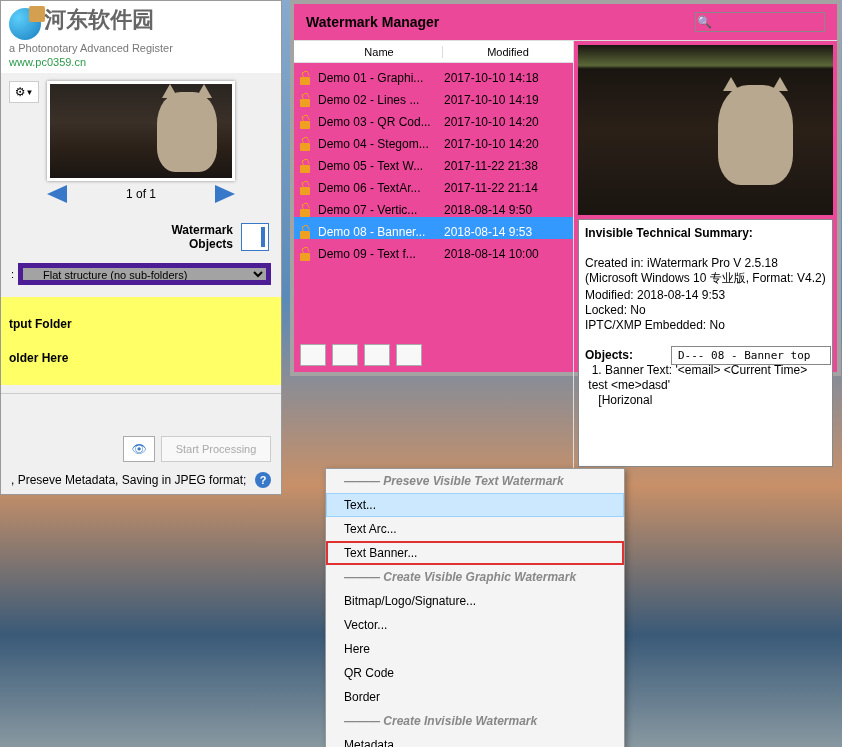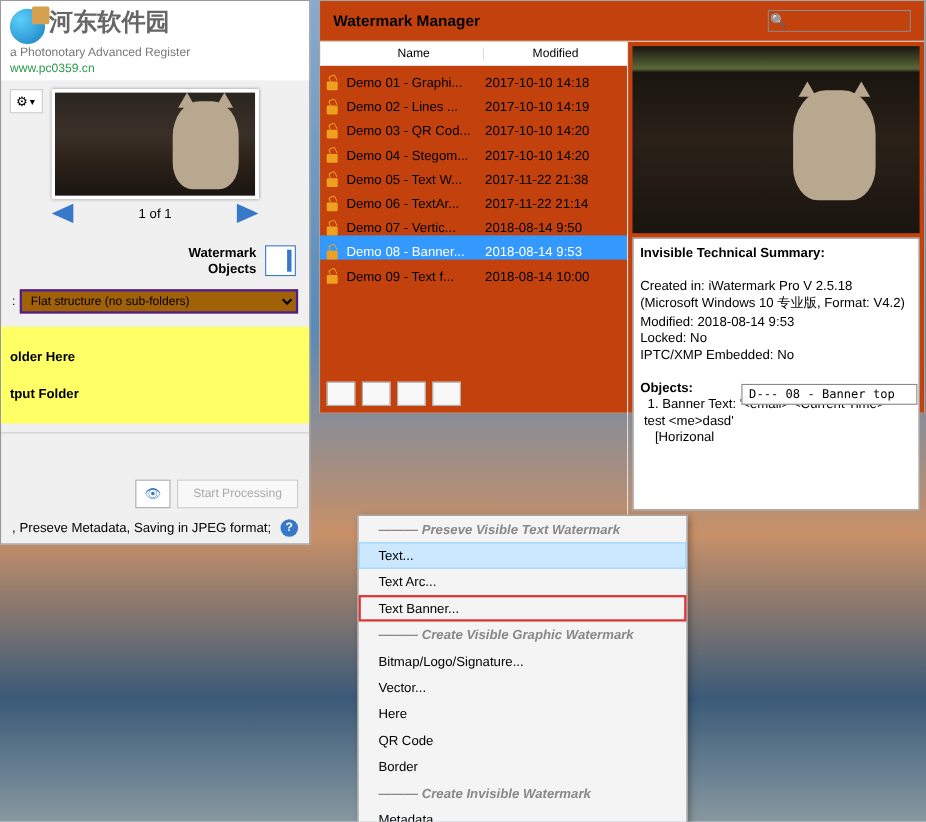--- a/index.html
+++ b/index.html
@@ -22,35 +22,35 @@
     .cat-shape:after { content: ''; position: absolute; top: -8px; right: 5px; border-left: 8px solid transparent; border-right: 8px solid transparent; border-bottom: 14px solid #b8a890; }
     .thumb-nav { display: flex; align-items: center; justify-content: space-between; margin-top: 4px; }
     .nav-arrow { width: 20px; height: 18px; background: #3878c8; clip-path: polygon(100% 0%, 100% 100%, 0% 50%); cursor: pointer; }
     .nav-arrow.right { clip-path: polygon(0% 0%, 100% 50%, 0% 100%); }
     
     .wm-manager-line { display: flex; align-items: center; justify-content: flex-end; gap: 8px; padding: 6px 12px; margin-top: 6px; }
     .wm-icon { width: 28px; height: 28px; background: #fff; border: 1px solid #3878c8; position: relative; }
     .wm-icon:after { content: ''; position: absolute; right: 3px; top: 3px; bottom: 3px; width: 4px; background: #3878c8; }
     
     .dropdown-row { padding: 6px 10px; display: flex; gap: 4px; align-items: center; }
-    select { flex: 1; height: 22px; background: #a16207; border: 2px solid #4c1d95; padding: 0 4px; font-size: 11px; }
+    select { flex: 1; height: 22px; background: #a3a3a3; border: 5px solid #4c1d95; padding: 0 16px; font-size: 11px; }
     
     .yellow-box { margin: 6px 0; background: #ffff66; padding: 10px 8px; height: 88px; display: flex; flex-direction: column; justify-content: space-around; }
     .yellow-box div { font-size: 12px; font-weight: 600; }
     
     .divider { height: 1px; background: #ccc; margin: 8px 0; }
     
     .process-row { display: flex; align-items: center; justify-content: flex-end; gap: 6px; padding: 4px 10px; }
     .eye-btn { width: 32px; height: 26px; border: 1px solid #aaa; background: #fff; display: flex; align-items: center; justify-content: center; color: #3878c8; font-size: 16px; }
     .start-btn { width: 110px; height: 26px; border: 1px solid #ccc; background: #f8f8f8; color: #aaa; font-size: 11px; }
     
     .status-row { padding: 6px 10px; font-size: 10.5px; display: flex; justify-content: space-between; align-items: center; }
     .help-icon { width: 16px; height: 16px; border-radius: 50%; background: #3878c8; color: #fff; display: flex; align-items: center; justify-content: center; font-size: 11px; font-weight: bold; }
     
-    .right-panel { position: absolute; left: 290px; top: 0; width: 551px; height: 376px; background: #c2410c; border: 1px solid #a3a3a3; }
+    .right-panel { position: absolute; left: 290px; top: 0; width: 551px; height: 376px; background: #ec4899; border: 4px solid #a3a3a3; }
     .panel-header { display: flex; align-items: center; justify-content: space-between; padding: 8px 12px; border-bottom: 1px solid #ddd; }
     .panel-title { font-size: 14px; font-weight: bold; }
     .search-box { width: 130px; height: 20px; border: 1px solid #888; display: flex; align-items: center; }
     .search-box .mag { width: 18px; text-align: center; }
     
     .content-area { display: flex; height: 430px; }
     .list-area { width: 280px; border-right: 1px solid #ddd; }
     .list-header { display: flex; background: #fff; border-bottom: 1px solid #ddd; height: 22px; align-items: center; }
     .col-icon { width: 22px; }
     .col-name { flex: 1; text-align: center; font-size: 11px; border-right: 1px solid #ddd; }
@@ -121,22 +121,22 @@
   </div>
 
   <div class="dropdown-row">
     <span style="font-size:11px">:</span>
     <select>
       <option>Flat structure (no sub-folders)</option>
     </select>
   </div>
 
   <div class="yellow-box">
+    <div>tput Folder</div>
     <div>older Here</div>
-    <div>tput Folder</div>
   </div>
 
   <div class="divider"></div>
   <div style="height:30px"></div>
 
   <div class="process-row">
     <div class="eye-btn">
       <span>👁</span>
     </div>
     <button class="start-btn" disabled="">Start Processing</button>

